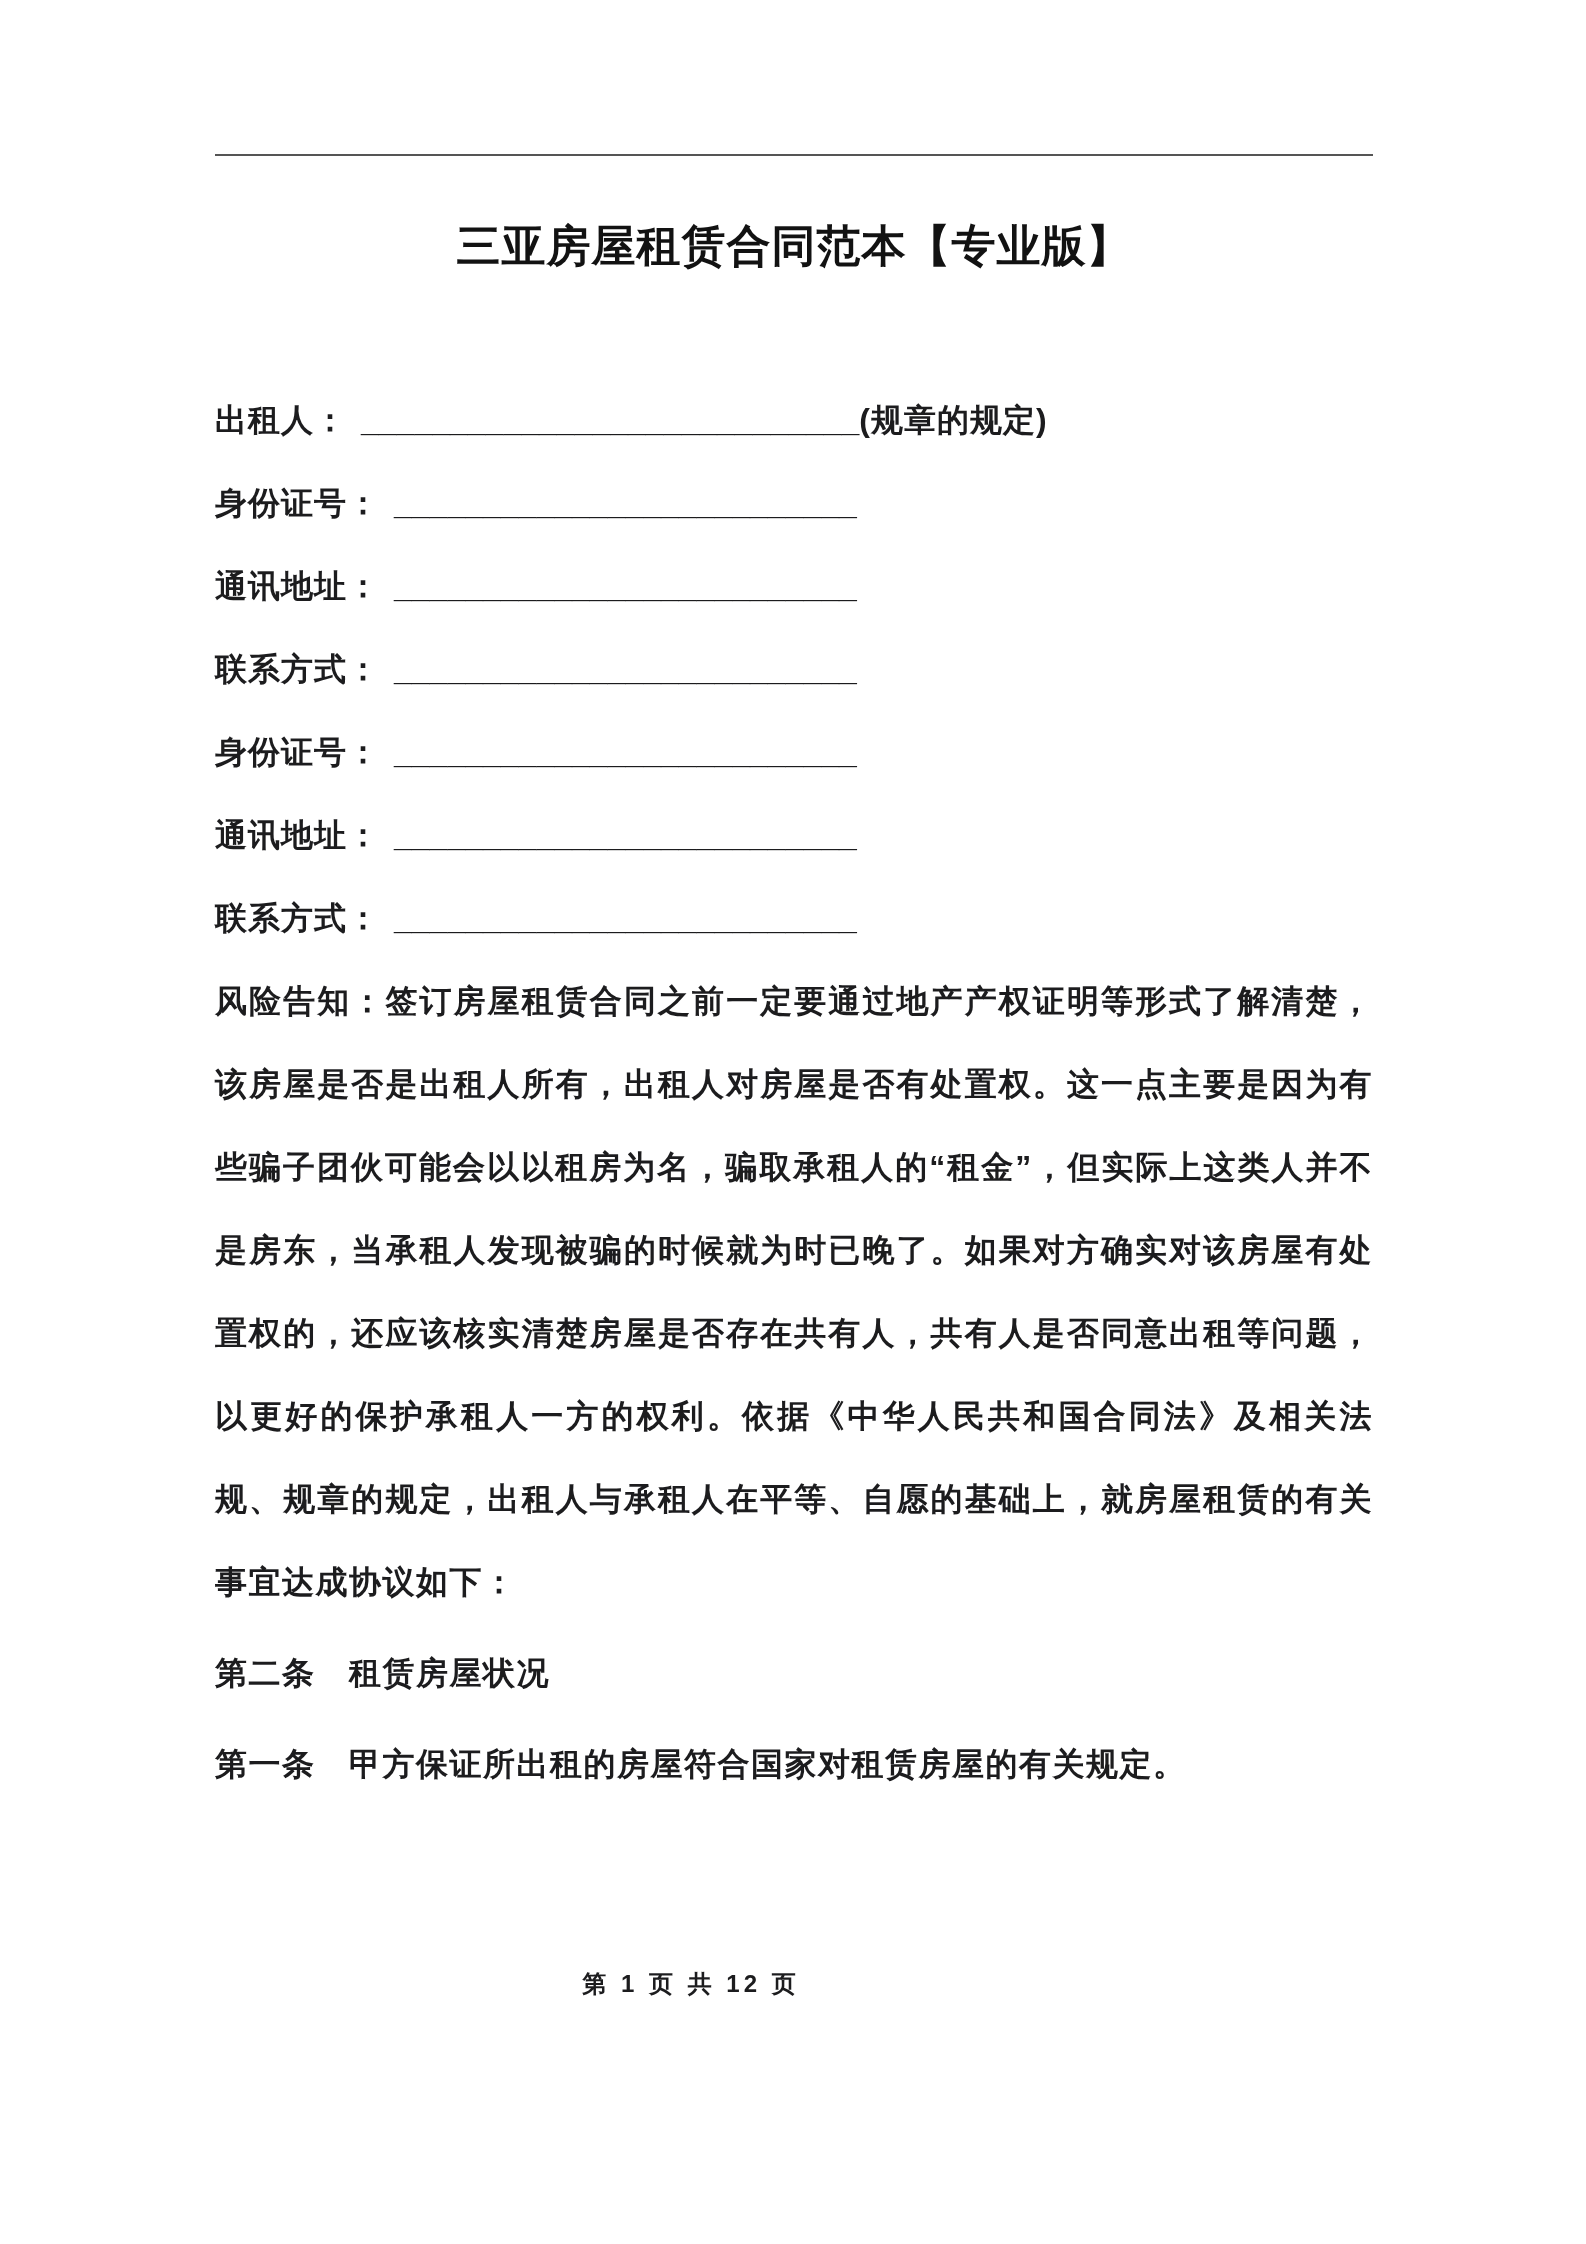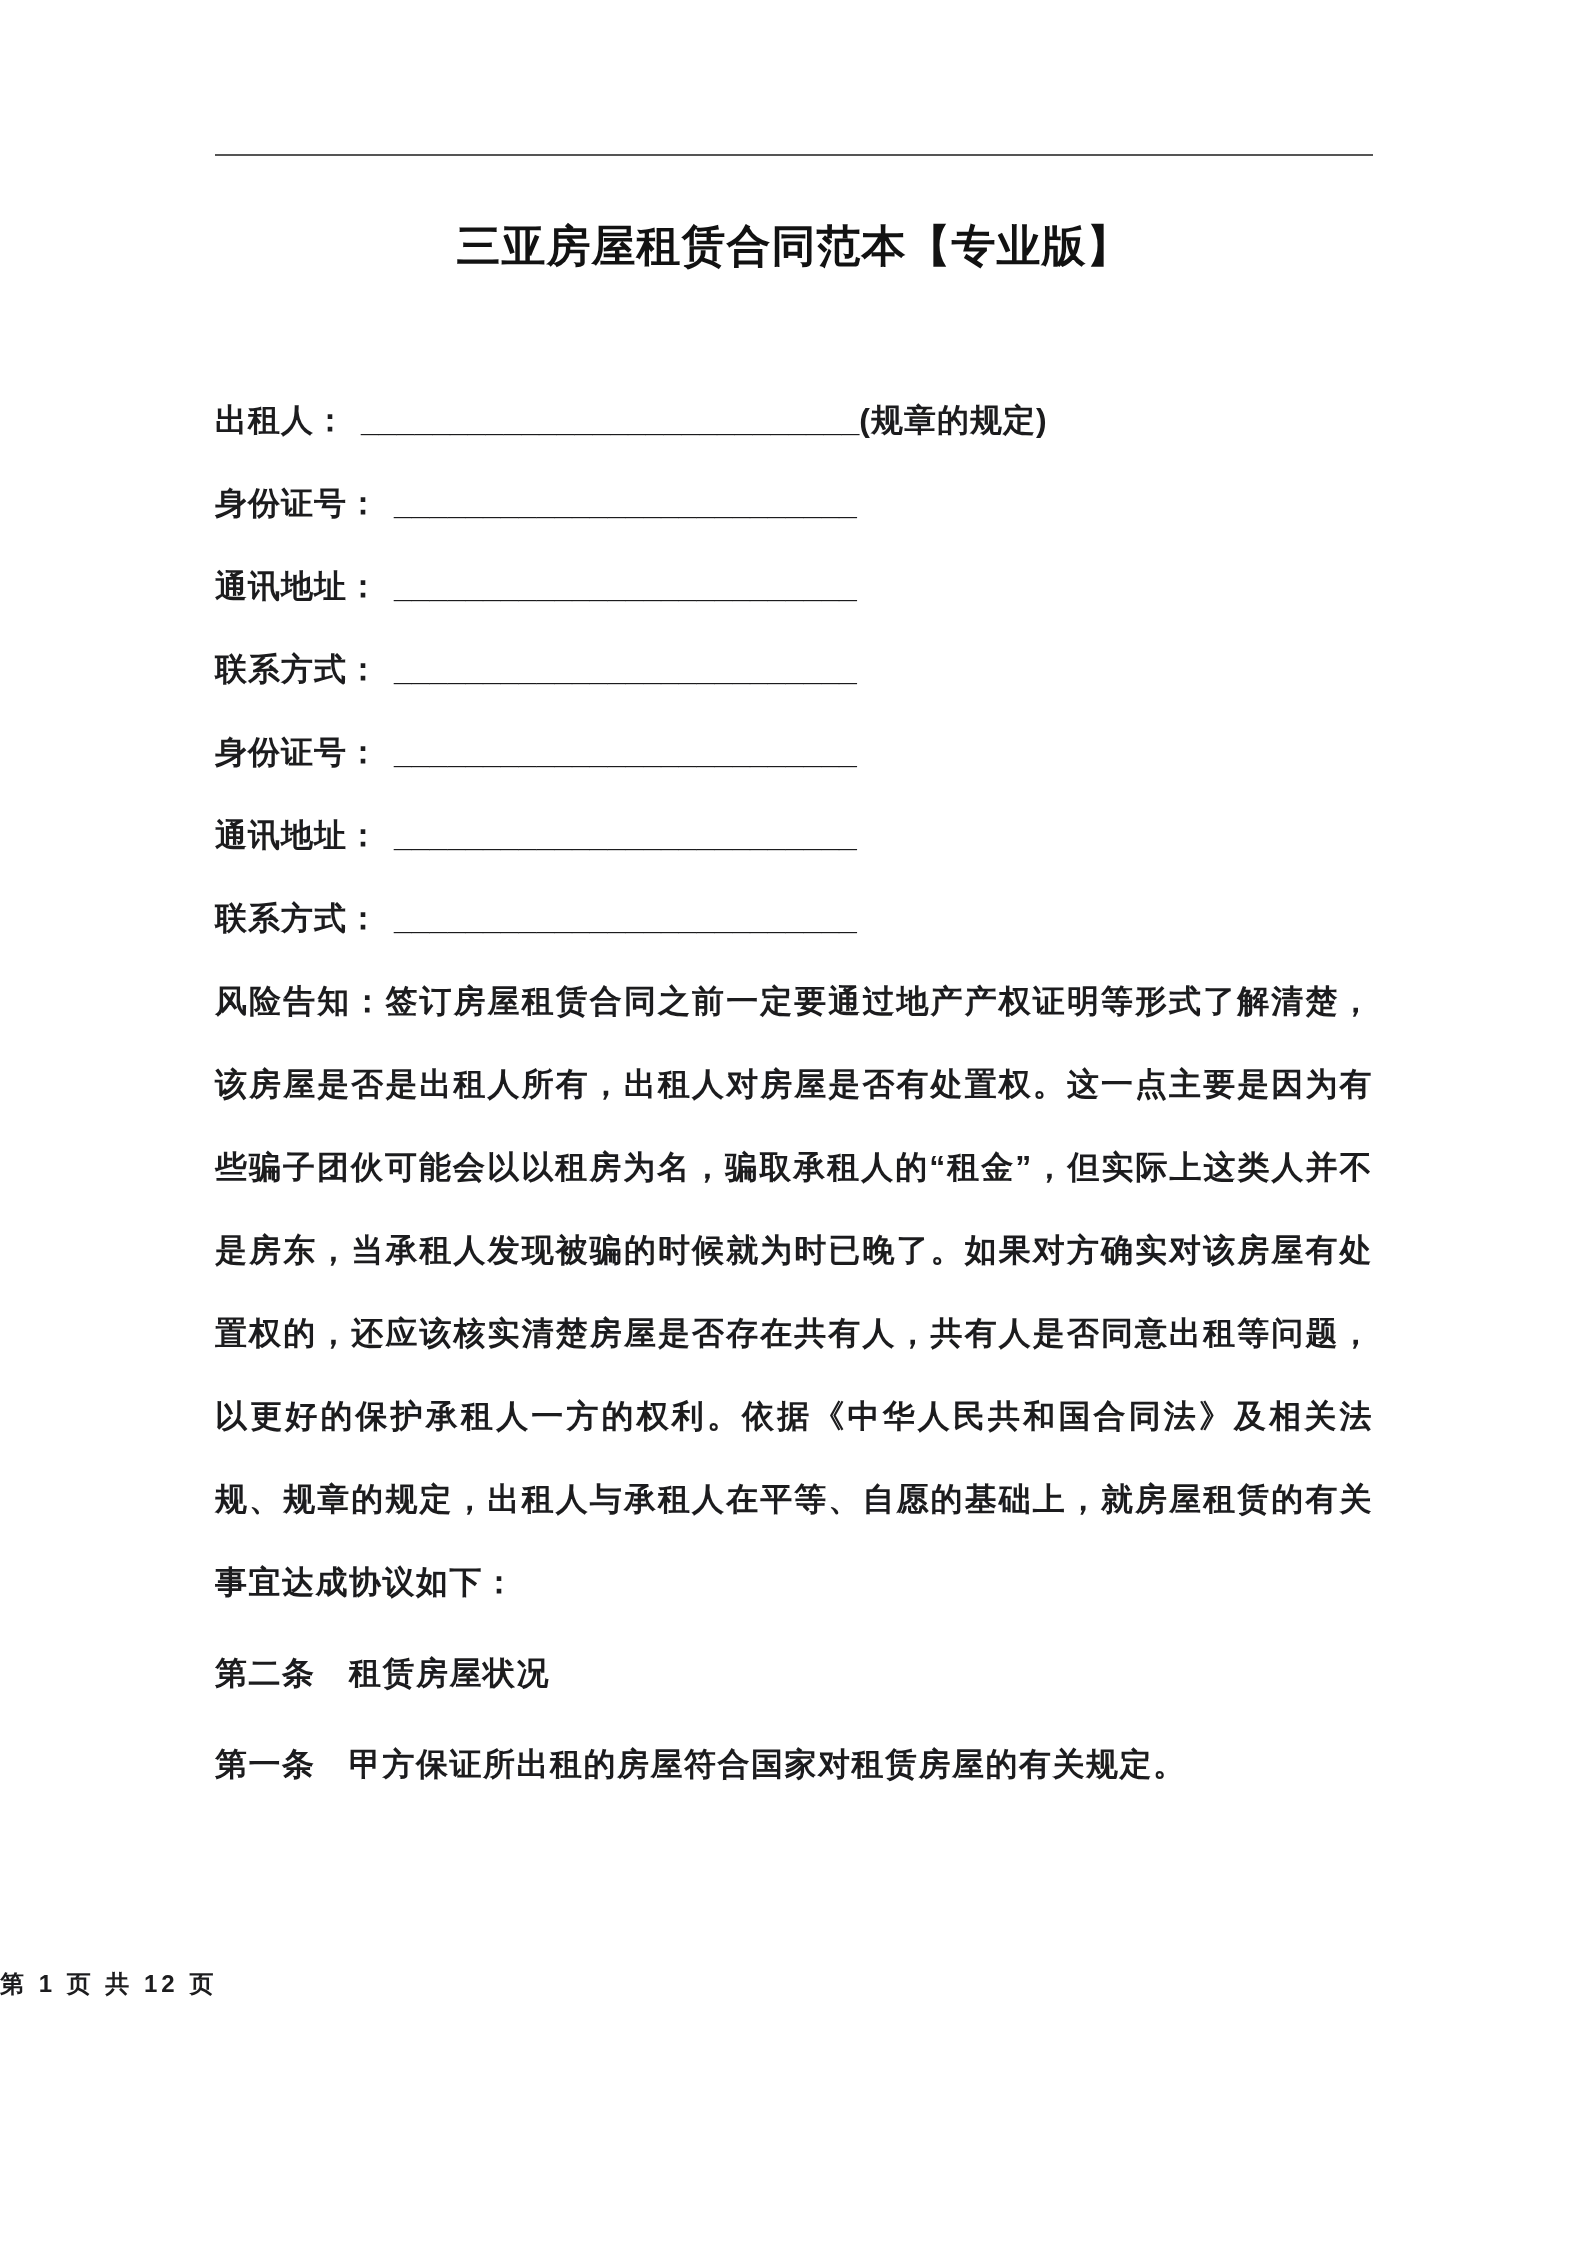--- a/index.html
+++ b/index.html
@@ -60,21 +60,21 @@
     margin-top: 8px;
     font-size: 32px;
     line-height: 83px;
     letter-spacing: 1.5px;
   }
   .page-footer {
     position: absolute;
     top: 1968px;
     left: 0;
     width: 100%;
-    text-align: left;
+    text-align: center;
     font-size: 24px;
     letter-spacing: 4px;
     color: #1c1c1e;
   }
 </style>
 </head>
 <body>
 
 <div class="page">
 

